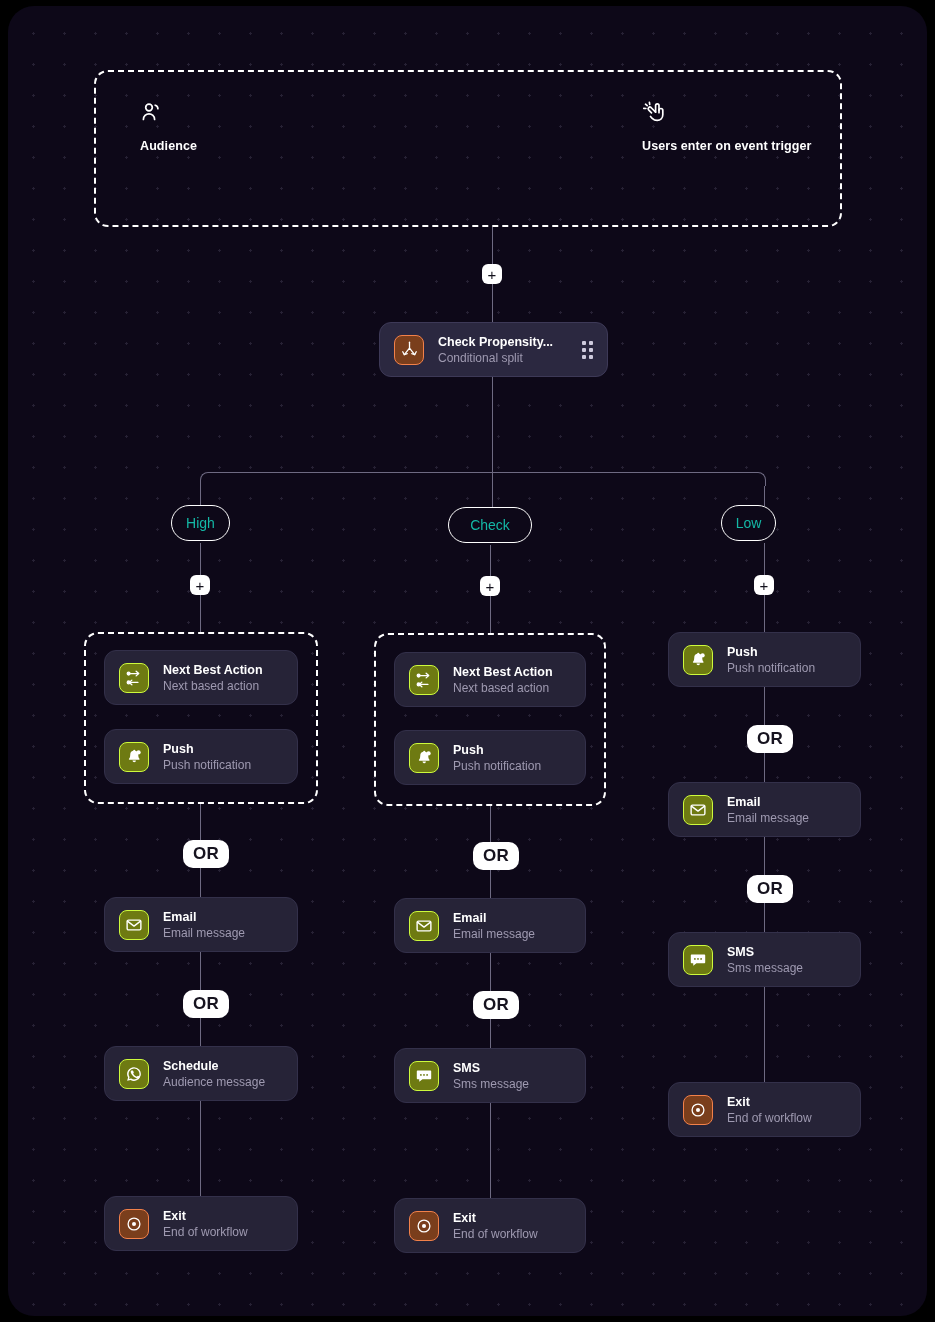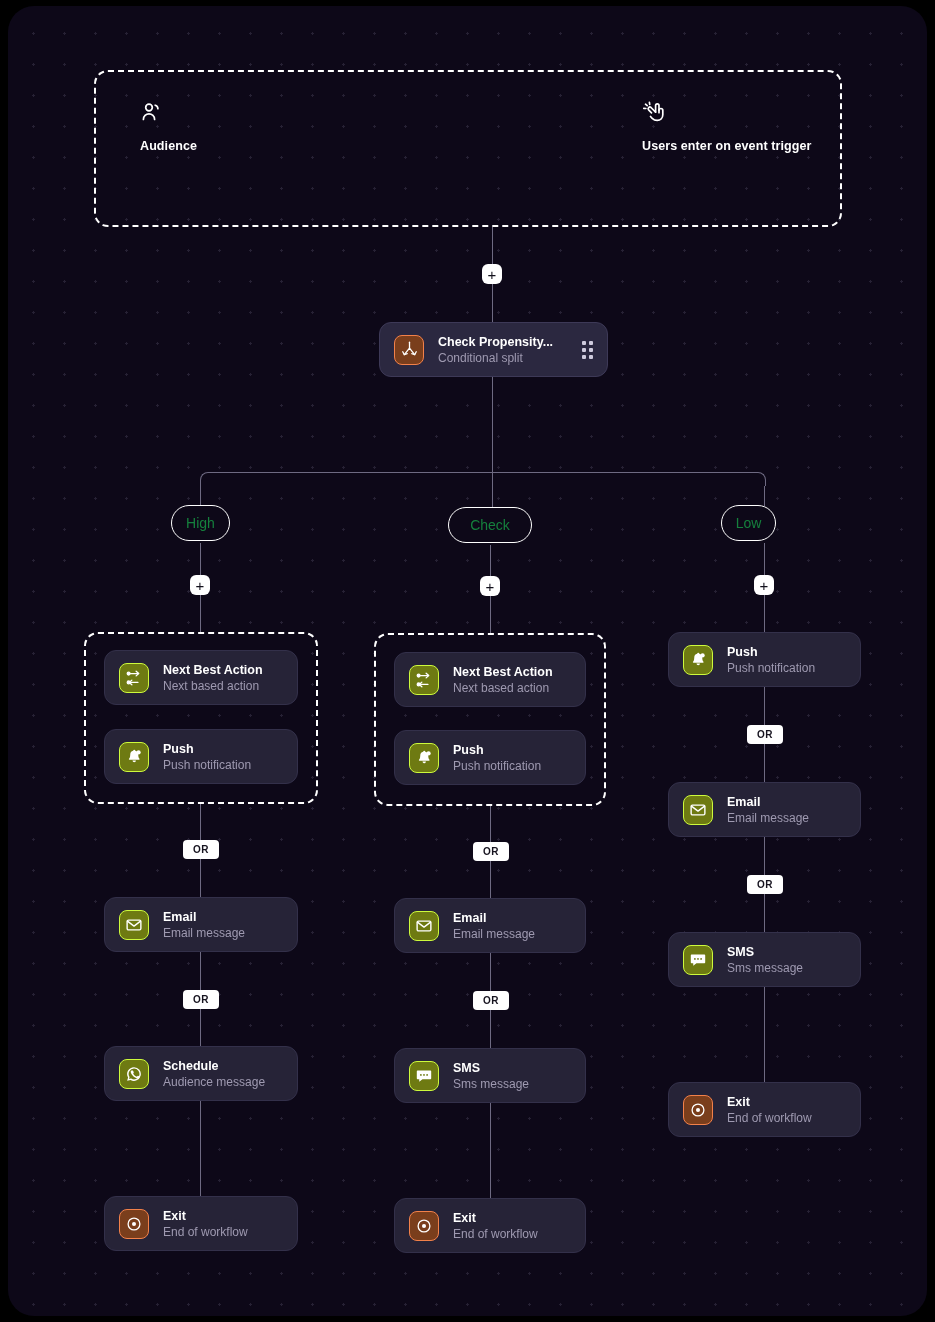--- a/index.html
+++ b/index.html
@@ -93,36 +93,36 @@
     line-height: 1;
     font-weight: 400;
     cursor: pointer;
     z-index: 6;
   }
 
   
   .or-badge {
     position: absolute;
     background: #ffffff;
-    border-radius: 4px;
+    border-radius: 10px;
     padding: 4px 10px;
-    font-size: 10px;
+    font-size: 17px;
     font-weight: bold;
     color: #16131f;
     letter-spacing: .4px;
     z-index: 6;
   }
 
   
   .branch-pill {
     position: absolute;
     border: 1.4px solid #ffffff;
     border-radius: 22px;
     background: #0d0818;
-    color: #15803d;
+    color: #14b8a6;
     font-size: 14px;
     padding: 9px 0;
     text-align: center;
     z-index: 6;
   }
 
   
   .node {
     position: absolute;
     background: #262337;

